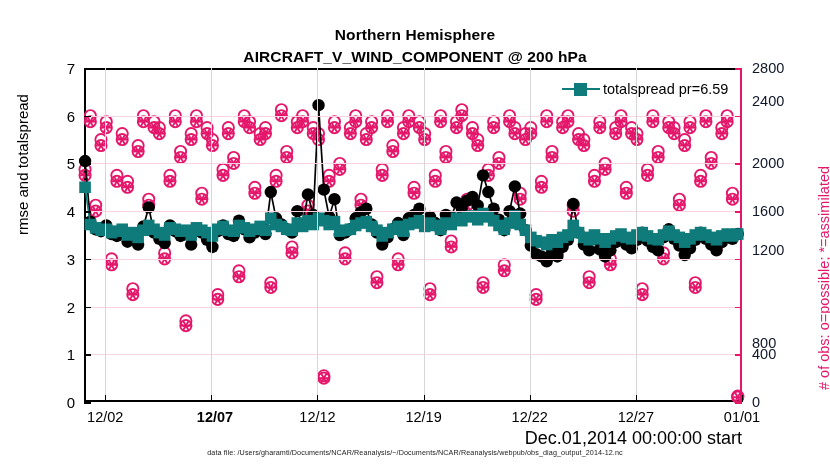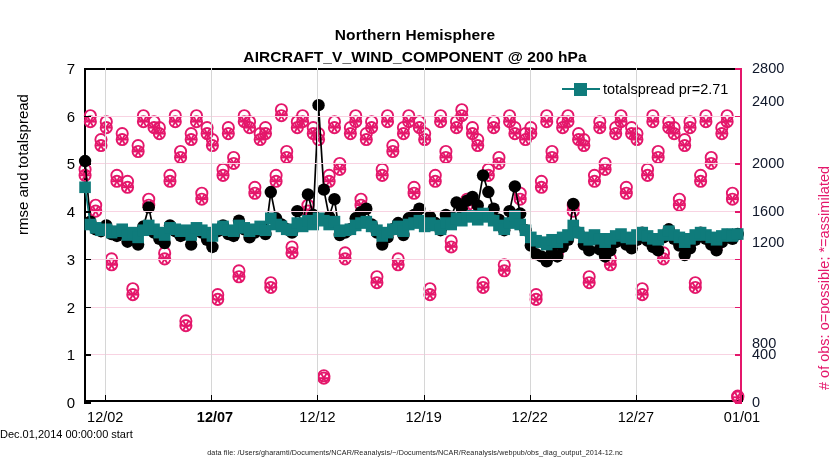--- a/index.html
+++ b/index.html
@@ -34,21 +34,21 @@
   .ylab-right{position:absolute;left:calc(100% + 10px);font-size:14.5px;color:#0f172a;
               transform:translateY(-50%);white-space:nowrap;}
   .xlab-tick{position:absolute;top:calc(100% + 7px);font-size:14.5px;color:#000;
              transform:translateX(-50%);white-space:nowrap;}
 
   
   .axis-name-left{position:absolute;left:14px;top:235px;font-size:15px;
       transform:rotate(-90deg);transform-origin:0 0;white-space:nowrap;}
   .axis-name-right{position:absolute;left:816px;top:390px;font-size:14.5px;color:#e4176b;
       transform:rotate(-90deg);transform-origin:0 0;white-space:nowrap;}
-  .axis-name-x{position:absolute;left:0;top:428px;width:742px;text-align:left;font-size:11px;}
+  .axis-name-x{position:absolute;left:0;top:428px;width:742px;text-align:right;font-size:18px;}
   .footer-note{position:absolute;left:0;top:448px;width:830px;text-align:center;
       font-size:7.2px;color:#1a1a1a;letter-spacing:.1px;}
 
   
   .legend{position:absolute;left:562px;top:78px;}
   .legend-row{display:flex;align-items:center;height:21px;}
   .legend-sym{position:relative;width:38px;height:18px;margin-right:3px;}
   .legend-line{position:absolute;left:0;top:8px;width:38px;height:2.6px;}
   .legend-mark{position:absolute;left:12px;top:3px;width:13px;height:13px;}
   .legend-mark.circ{border-radius:50%;}
@@ -1475,21 +1475,21 @@
       <div class="ylab-left" style="top: 47.7143px;">6</div>
       <div class="tick-left" style="top: 0px;"></div>
       <div class="ylab-left" style="top: 0px;">7</div>
       <div class="tick-right" style="top: 334px;"></div>
       <div class="ylab-right" style="top: 334px;">0</div>
       <div class="tick-right" style="top: 286.286px;"></div>
       <div class="ylab-right" style="top: 286.286px;">400</div>
       <div class="tick-right" style="top: 238.571px;"></div>
       <div class="ylab-right" style="top: 238.571px; margin-top: 36px;">800</div>
       <div class="tick-right" style="top: 190.857px;"></div>
-      <div class="ylab-right" style="top: 174px;">1200</div>
+      <div class="ylab-right" style="top: 182px;">1200</div>
       <div class="tick-right" style="top: 143.143px;"></div>
       <div class="ylab-right" style="top: 143.143px;">1600</div>
       <div class="tick-right" style="top: 95.4286px;"></div>
       <div class="ylab-right" style="top: 95.4286px;">2000</div>
       <div class="tick-right" style="top: 47.7143px;"></div>
       <div class="ylab-right" style="top: 33px;">2400</div>
       <div class="tick-right" style="top: 0px;"></div>
       <div class="ylab-right" style="top: 0px;">2800</div>
       <div class="gridline-v" style="left: 21.2258px;"></div>
       <div class="tick-bot" style="left: 21.2258px;"></div>
@@ -1512,17 +1512,17 @@
       <div class="tick-bot" style="left: 658px;"></div>
       <div class="xlab-tick" style="left: 658px;">01/01</div>
     </div>
 
   <div class="legend">
     <div class="legend-row">
       <span class="legend-sym">
         <span class="legend-line" id="lg-line-1" style="background: rgb(15, 123, 123);"></span>
         <span class="legend-mark" id="lg-mark-1" style="background: rgb(15, 123, 123);"></span>
       </span>
-      <span class="legend-text">totalspread pr=2.71</span>
+      <span class="legend-text">totalspread pr=6.59</span>
     </div>
   </div>
 
 </div>
 
 </body></html>

